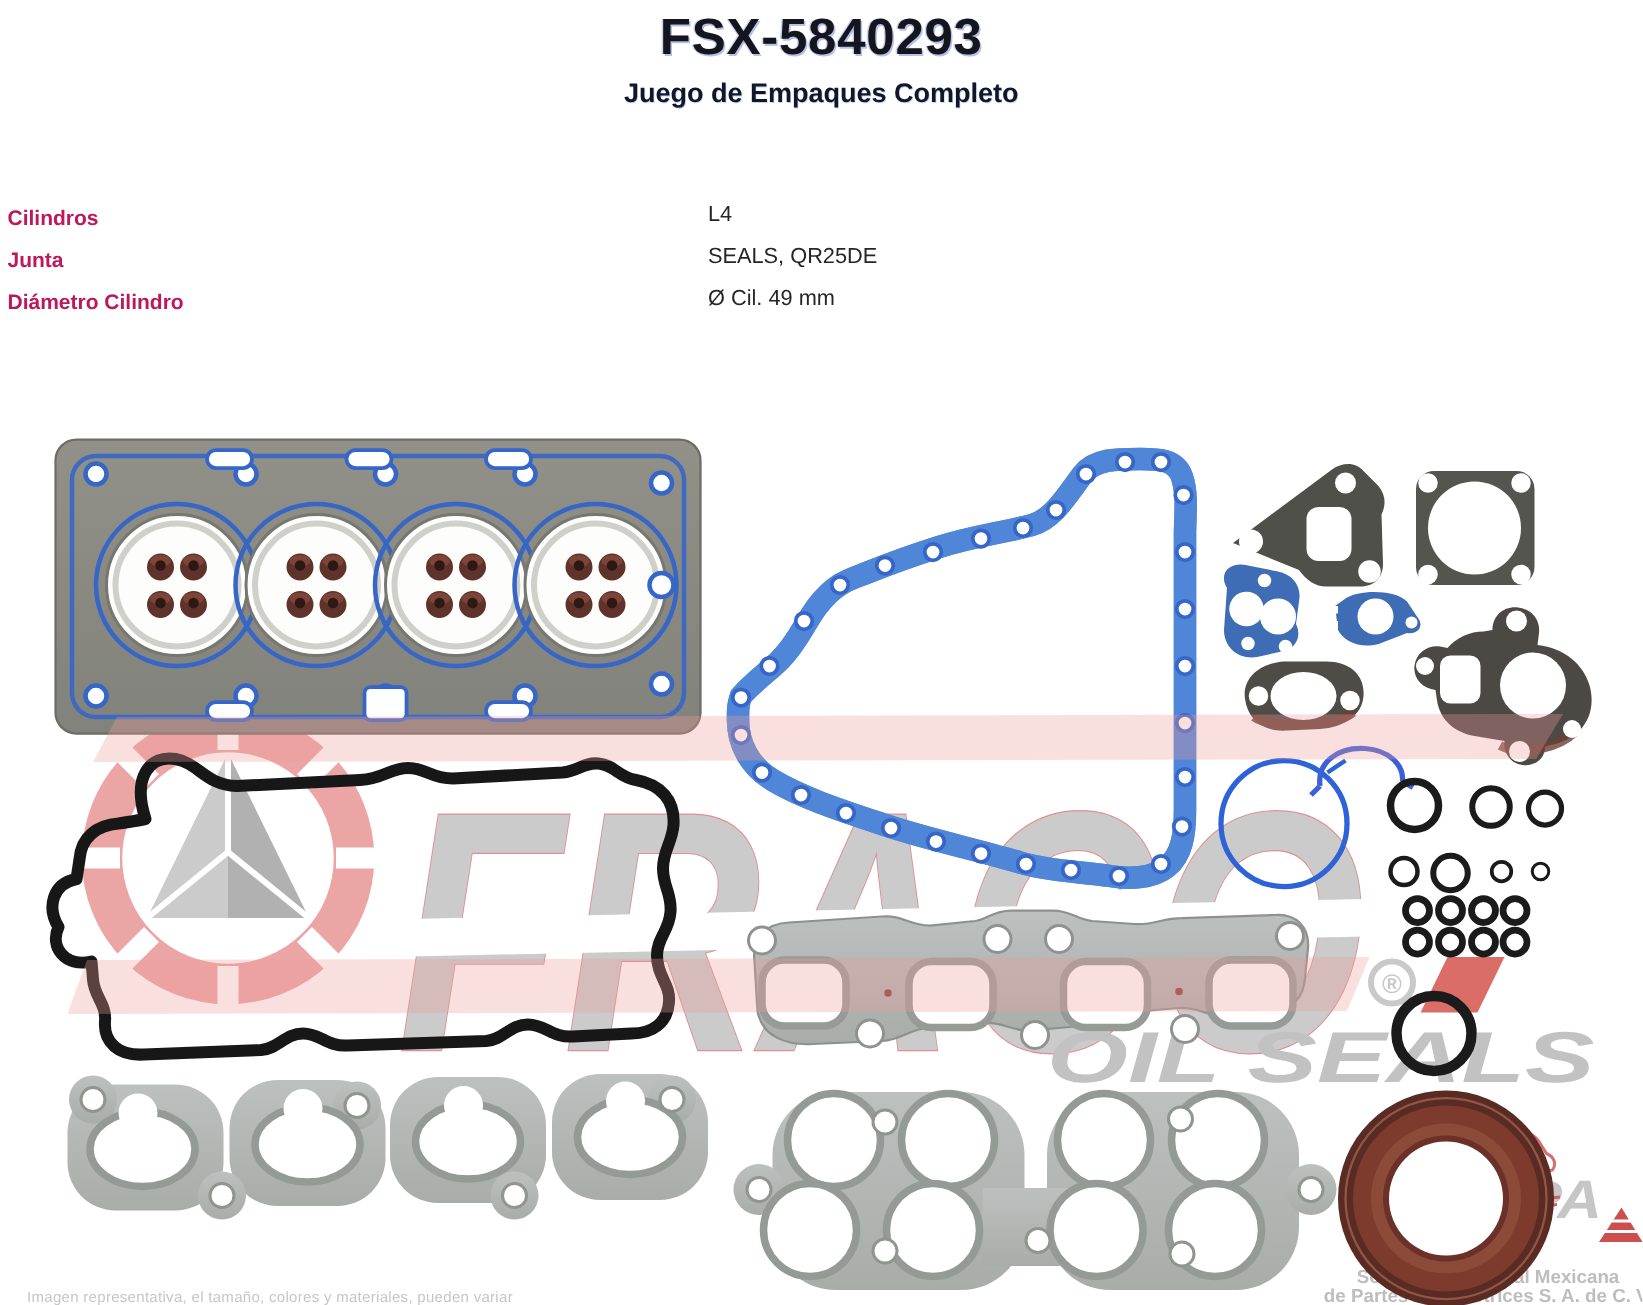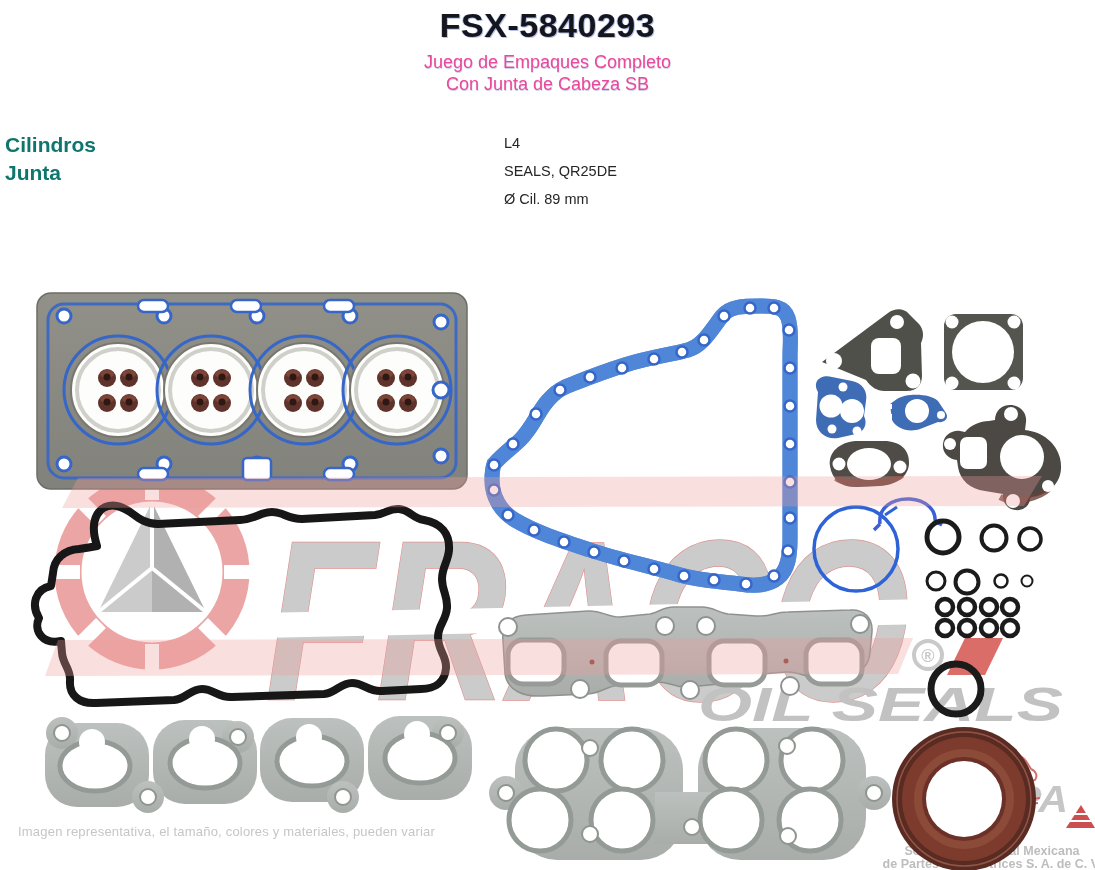--- a/index.html
+++ b/index.html
@@ -8,31 +8,31 @@
   .layer{position:absolute;left:0;top:0;width:1095px;height:870px;}
   #wm-layer{z-index:1;}
   #parts-layer{z-index:2;}
   #band-layer{z-index:3;pointer-events:none;}
   .html-layer{z-index:4;}
 
   
   .header{position:absolute;left:0;top:6px;width:1095px;text-align:center;z-index:4;}
   .part-number{font-size:34px;font-weight:bold;color:#15151d;letter-spacing:.5px;
     text-shadow:1px 1px 0 rgba(40,80,190,.35),-1px 0 0 rgba(40,80,190,.25);}
-  .subtitle{font-size:18px;font-weight:normal;color:#ec4899;line-height:22px;margin-top:6px;
+  .subtitle{font-size:18px;font-weight:bold;color:#0f172a;line-height:22px;margin-top:6px;
     text-shadow:.5px .5px 0 rgba(40,80,190,.25);}
 
   
   .specs{position:absolute;left:0;top:131px;width:1095px;z-index:4;}
   .spec-row{position:relative;height:28px;}
-  .spec-label{position:absolute;left:5px;top:0;font-size:21px;font-weight:bold;color:#0f766e;line-height:28px;}
-  .spec-value{position:absolute;left:504px;top:0;font-size:14.5px;color:#262626;line-height:24px;}
+  .spec-label{position:absolute;left:5px;top:0;font-size:14px;font-weight:bold;color:#be185d;line-height:28px;}
+  .spec-value{position:absolute;left:472px;top:0;font-size:14.5px;color:#262626;line-height:24px;}
 
   
-  .disclaimer{position:absolute;left:18px;top:824px;font-size:13px;color:#c6c6c6;z-index:4;letter-spacing:.2px;white-space:nowrap;text-align:right;}
+  .disclaimer{position:absolute;left:18px;top:860px;font-size:10px;color:#c6c6c6;z-index:4;letter-spacing:.2px;white-space:nowrap;text-align:right;}
 
   svg text{font-family:"Liberation Sans",sans-serif;}
 </style>
 </head>
 <body>
 
 <div id="stage">
 
   <svg id="wm-layer" class="layer" viewBox="0 0 1095 870">
 
@@ -403,32 +403,32 @@
 
   <svg id="band-layer" class="layer" viewBox="0 0 1095 870">
     <polygon points="78,478 1042,476 1024,506 62,508" fill="#ef9b9b" opacity="0.32"></polygon>
     <polygon points="58,640 913,638 898,674 45,676" fill="#ef9b9b" opacity="0.32"></polygon>
   </svg>
 
   <div class="header html-layer" style="height:0;">
     <div class="part-number">FSX-5840293</div>
     <div class="subtitle">
       <div>Juego de Empaques Completo</div>
-      <div>Con Junta de Cabeza SB</div>
     </div>
   </div>
 
   <div class="specs">
     <div class="spec-row">
       <span class="spec-label">Cilindros</span>
       <span class="spec-value">L4</span>
     </div>
     <div class="spec-row">
       <span class="spec-label">Junta</span>
       <span class="spec-value">SEALS, QR25DE</span>
     </div>
     <div class="spec-row">
-      <span class="spec-value">Ø Cil. 89 mm</span>
+      <span class="spec-label">Diámetro Cilindro</span>
+      <span class="spec-value">Ø Cil. 49 mm</span>
     </div>
   </div>
 
   <div class="disclaimer">Imagen representativa, el tamaño, colores y materiales, pueden variar</div>
 </div>
 
 </body></html>

